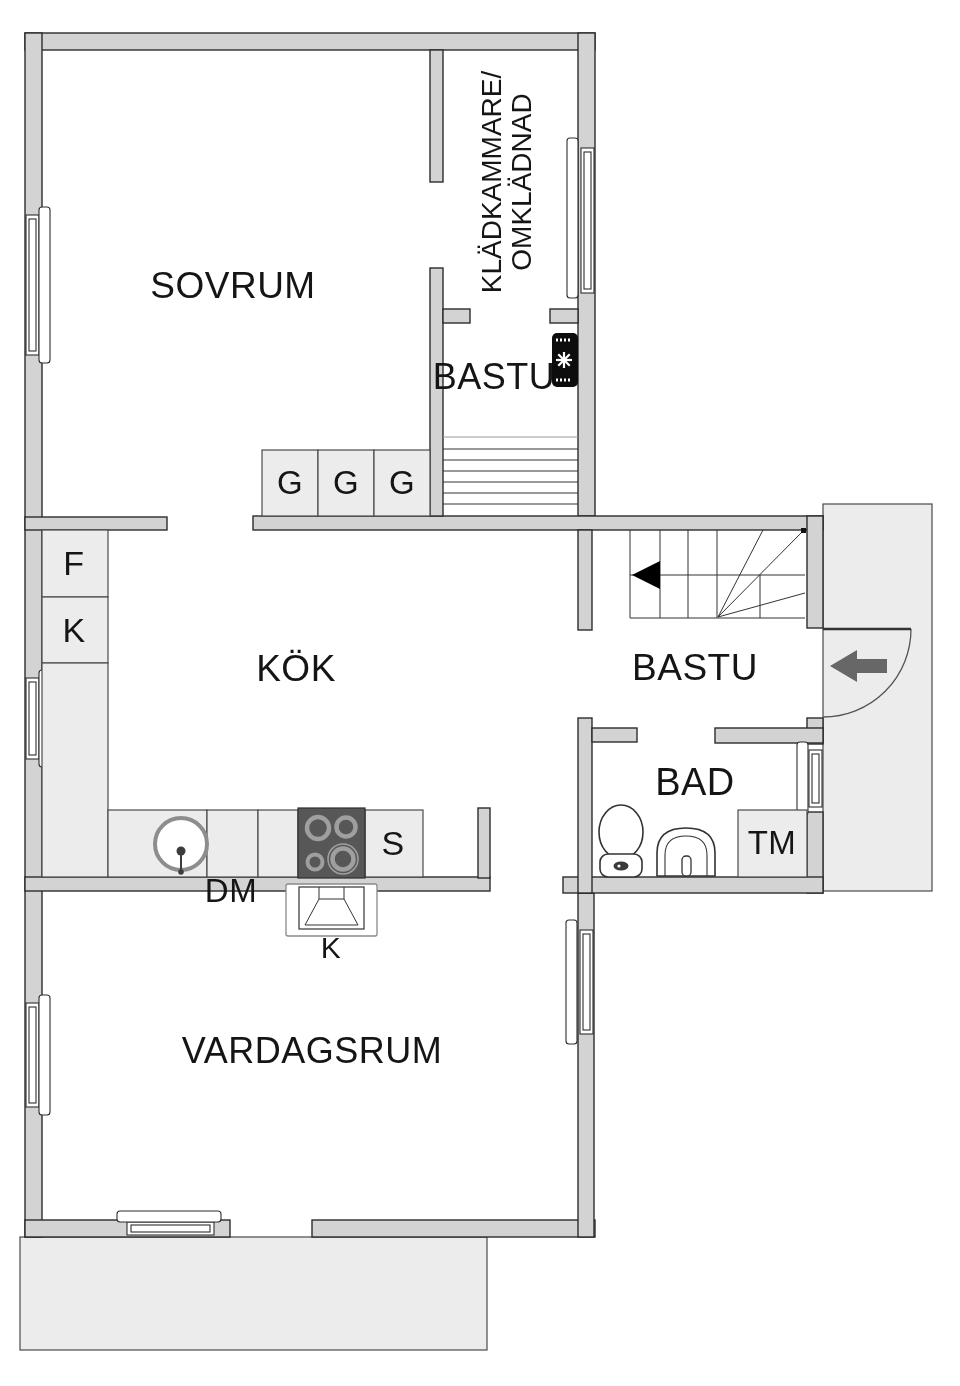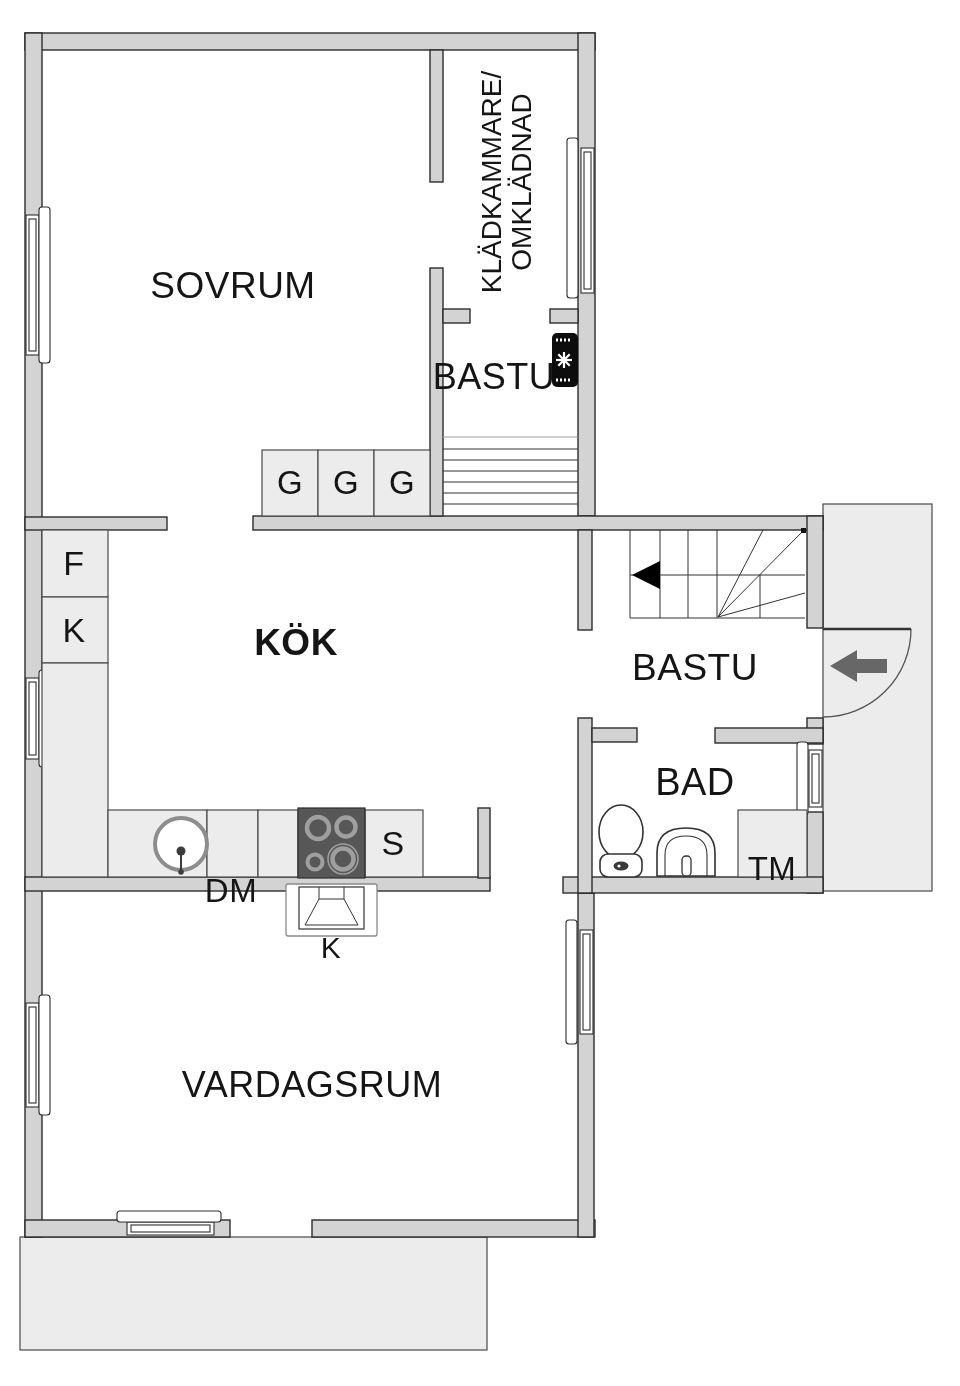--- a/index.html
+++ b/index.html
@@ -194,27 +194,27 @@
     <rect class="fix" x="738" y="810" width="69" height="67"></rect>
   </g>
 </svg>
 
   <div class="lbl room-lbl" style="left:233px;top:286px;">SOVRUM</div>
   <div class="lbl rot-lbl" style="left:507px;top:182px;">
     <div>KLÄDKAMMARE/</div>
     <div>OMKLÄDNAD</div>
   </div>
   <div class="lbl" style="left:494px;top:377px;font-size:36px;">BASTU</div>
-  <div class="lbl room-lbl" style="left:296px;top:643px;font-weight:bold;">KÖK</div>
+  <div class="lbl room-lbl" style="left:296px;top:669px;">KÖK</div>
   <div class="lbl room-lbl" style="left:695px;top:668px;">BASTU</div>
   <div class="lbl" style="left:695px;top:782px;font-size:38px;">BAD</div>
-  <div class="lbl" style="left:312px;top:1085px;font-size:36px;">VARDAGSRUM</div>
+  <div class="lbl" style="left:312px;top:1051px;font-size:36px;">VARDAGSRUM</div>
 
   <div class="lbl small-lbl" style="left:290px;top:483px;">G</div>
   <div class="lbl small-lbl" style="left:346px;top:483px;">G</div>
   <div class="lbl small-lbl" style="left:402px;top:483px;">G</div>
   <div class="lbl" style="left:74px;top:563px;font-size:34px;">F</div>
   <div class="lbl" style="left:74px;top:630px;font-size:34px;">K</div>
   <div class="lbl small-lbl" style="left:231px;top:843px;margin-top:48px;">DM</div>
   <div class="lbl" style="left:393px;top:843px;font-size:34px;">S</div>
-  <div class="lbl small-lbl" style="left:772px;top:869px;text-align:right;">TM</div>
+  <div class="lbl small-lbl" style="left:772px;top:843px;text-align:right;">TM</div>
   <div class="lbl" style="left:331px;top:948px;font-size:30px;">K</div>
 </div>
 
 </body></html>

